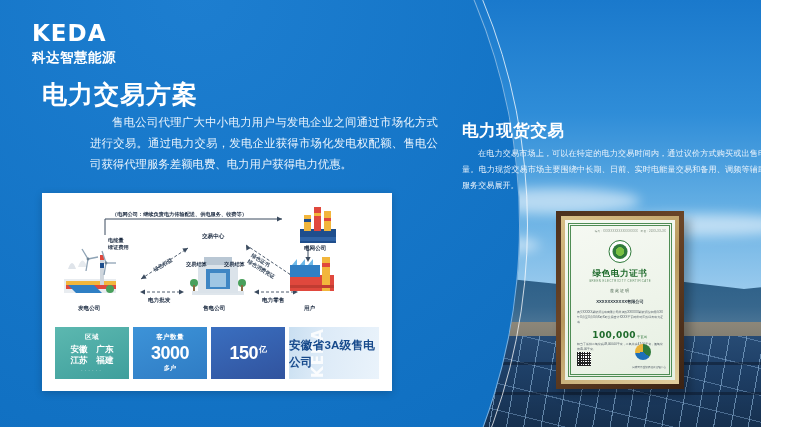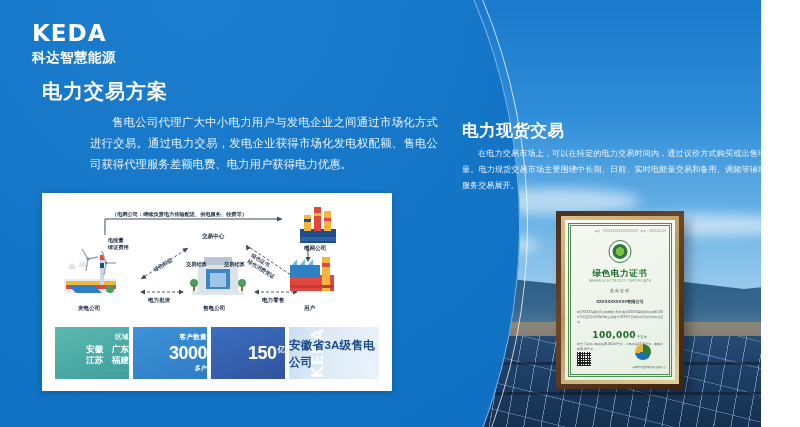--- a/index.html
+++ b/index.html
@@ -86,21 +86,21 @@
     font-family: "DejaVu Sans", sans-serif;
   }
   .logo-sub {
     margin-top: 4px;
     font-size: 13.5px; font-weight: 700; color: #fff; letter-spacing: .5px;
   }
 
   
   .l-title {
     position: absolute; left: 42px; top: 78px;
-    font-size: 20px; font-weight: 700; color: #ffffff; letter-spacing: 1px;
+    font-size: 25px; font-weight: 700; color: #ffffff; letter-spacing: 1px;
   }
   .l-body {
     position: absolute; left: 42px; top: 112px; width: 348px;
     font-size: 11.4px; line-height: 1.85; color: #eaf4fd;
     text-indent: 22px; text-align: justify; margin-left: 48px;
   }
 
   
   .card {
     position: absolute; left: 42px; top: 193px;
@@ -120,21 +120,21 @@
   .dg-rot-r { transform: rotate(32deg); transform-origin: left center; color: #3a4a5e; }
 
   
   .stats {
     position: absolute; left: 13px; top: 134px;
     width: 324px; height: 52px;
     display: flex; gap: 4px;
   }
   .stat {
     flex: 0 0 auto; width: 74px; height: 52px;
-    display: flex; flex-direction: column; align-items: flex-end; justify-content: center;
+    display: flex; flex-direction: column; align-items: center; justify-content: center;
     color: #fff; text-align: center;
   }
   .stat.s1 { background: linear-gradient(160deg,#5cb8b0,#3f9f9c); }
   .stat.s2 { background: linear-gradient(160deg,#3d93d8,#2f7cc4); }
   .stat.s3 { background: linear-gradient(160deg,#3a6fc0,#31539e); gap: 15px; }
   .stat-cap { font-size: 6.6px; font-weight: 700; margin-bottom: 2px; letter-spacing: .3px; }
   .stat-big { font-size: 18px; font-weight: 700; line-height: 1; letter-spacing: -.5px; }
   .stat-big .unit { font-size: 8px; vertical-align: super; margin-left: 1px; }
   .stat-foot { font-size: 6.2px; margin-top: 2px; font-weight: 700; }
   .region-rows { font-size: 8.6px; font-weight: 700; line-height: 1.25; }

